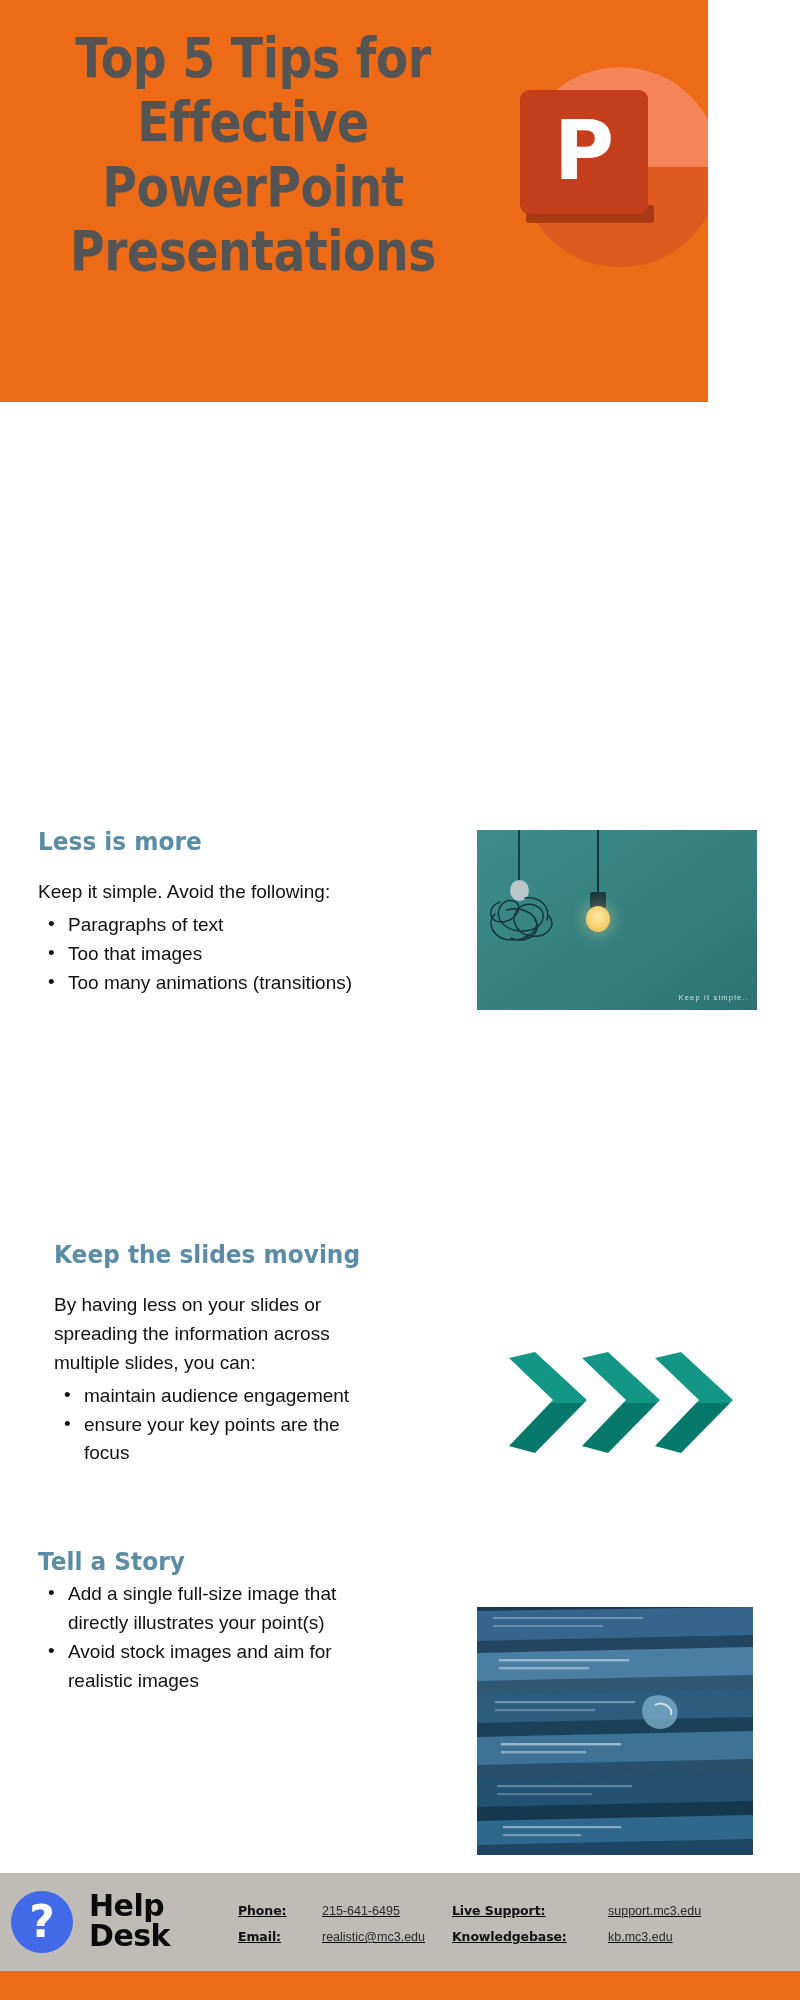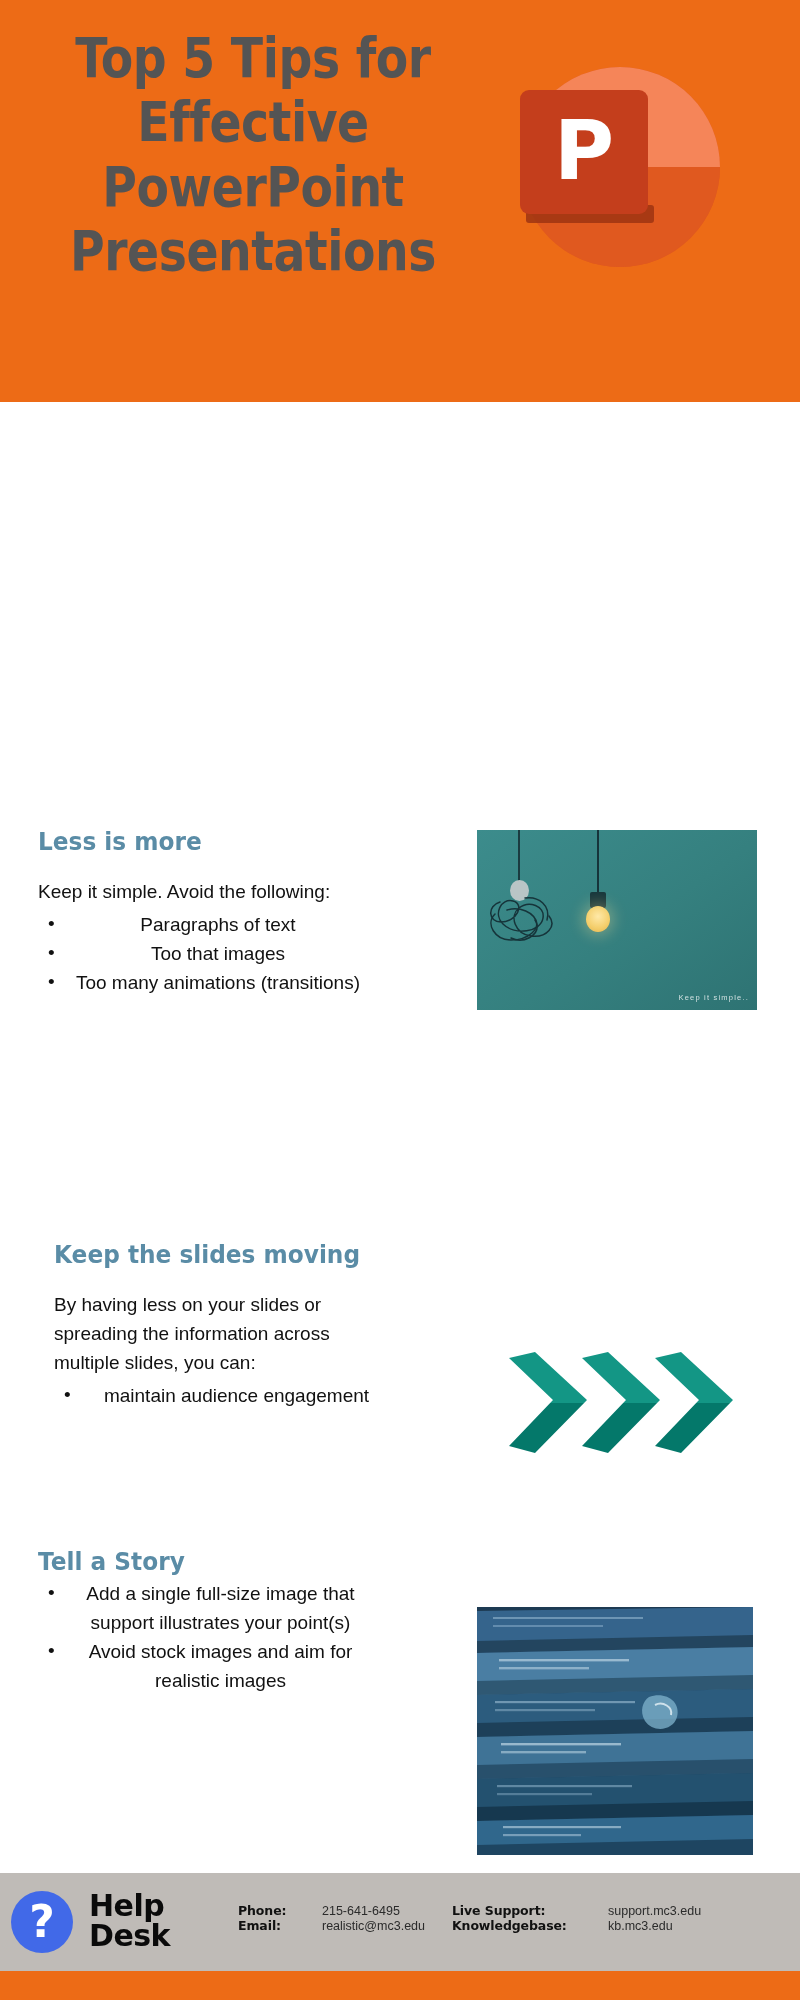--- a/index.html
+++ b/index.html
@@ -15,21 +15,21 @@
     position: relative;
     width: 800px;
     height: 2000px;
     overflow: hidden;
     background: #ffffff;
   }
 
   
   .header {
     position: relative;
-    width: 800px;
+    width: 708px;
     height: 402px;
     background: #ED6B16;
     overflow: hidden;
   }
   .header-title {
     position: absolute;
     left: 38px;
     top: 26px;
     width: 500px;
     color: #545454;
@@ -118,21 +118,20 @@
     margin: 0; padding: 0;
   }
   ul.bullets li {
     position: relative;
     padding-left: 30px;
     color: #111111;
     font-family: "Liberation Sans", sans-serif;
     font-size: 19px;
     line-height: 1.52;
     margin: 0;
-    text-align: center;
   }
   ul.bullets li::before {
     content: "\2022";
     position: absolute;
     left: 10px;
     top: -1px;
     font-size: 19px;
     color: #111111;
   }
 
@@ -235,21 +234,23 @@
     letter-spacing: -0.5px;
   }
   .helpdesk-word span { display: block; }
 
   .contacts {
     position: absolute;
     left: 238px; top: 30px;
     width: 560px;
     display: grid;
     grid-template-columns: 84px 130px 156px 120px;
+    row-gap: 11px;
     align-items: baseline;
+    text-decoration: underline;
   }
   .c-label {
     font-family: "DejaVu Sans", sans-serif;
     font-weight: bold;
     font-size: 12.5px;
     color: #111111;
     letter-spacing: -0.1px;
   }
   .c-value {
     font-family: "Liberation Sans", sans-serif;
@@ -312,20 +313,21 @@
       <div class="keep-simple-txt">Keep it simple..</div>
     </div>
   </div>
 
   <div class="section">
     <div class="text-col" style="left:54px; top:658px; width:335px;">
       <div class="sec-heading">Keep the slides moving</div>
       <div class="body-text" style="margin-top:22px;">By having less on your slides or spreading the information across multiple slides, you can:</div>
       <ul class="bullets" style="margin-top:4px;">
         <li>maintain audience engagement</li>
+        <li>ensure your key points are the focus</li>
       </ul>
     </div>
 
     <div class="chev-wrap" style="left:505px; top:768px; width:230px; height:105px;">
       <svg viewBox="0 0 230 105" width="230" height="105">
         <defs>
           <linearGradient id="chevGrad" x1="0" y1="0" x2="0" y2="1">
             <stop offset="0%" stop-color="#139685"></stop>
             <stop offset="50%" stop-color="#139685"></stop>
             <stop offset="50%" stop-color="#04786A"></stop>
@@ -338,21 +340,21 @@
           <path d="M8 8 L34 2 L86 50 L34 103 L8 96 L52 50 Z" transform="translate(142,0)"></path>
         </g>
       </svg>
     </div>
   </div>
 
   <div class="section">
     <div class="text-col" style="left:38px; top:965px; width:335px;">
       <div class="sec-heading">Tell a Story</div>
       <ul class="bullets" style="margin-top:4px;">
-        <li>Add a single full-size image that support illustrates your point(s)</li>
+        <li>Add a single full-size image that directly illustrates your point(s)</li>
         <li>Avoid stock images and aim for realistic images</li>
       </ul>
     </div>
 
     <div class="img-box img-books" style="left:477px; top:1025px; width:276px; height:248px;">
       <svg viewBox="0 0 276 248" width="276" height="248">
         <rect x="0" y="0" width="276" height="248" fill="#1d3a52"></rect>
 
         <path d="M0 4 L276 0 L276 40 L0 46 Z" fill="#35648c"></path>
         <path d="M0 34 L276 28 L276 40 L0 46 Z" fill="#23455f"></path>

